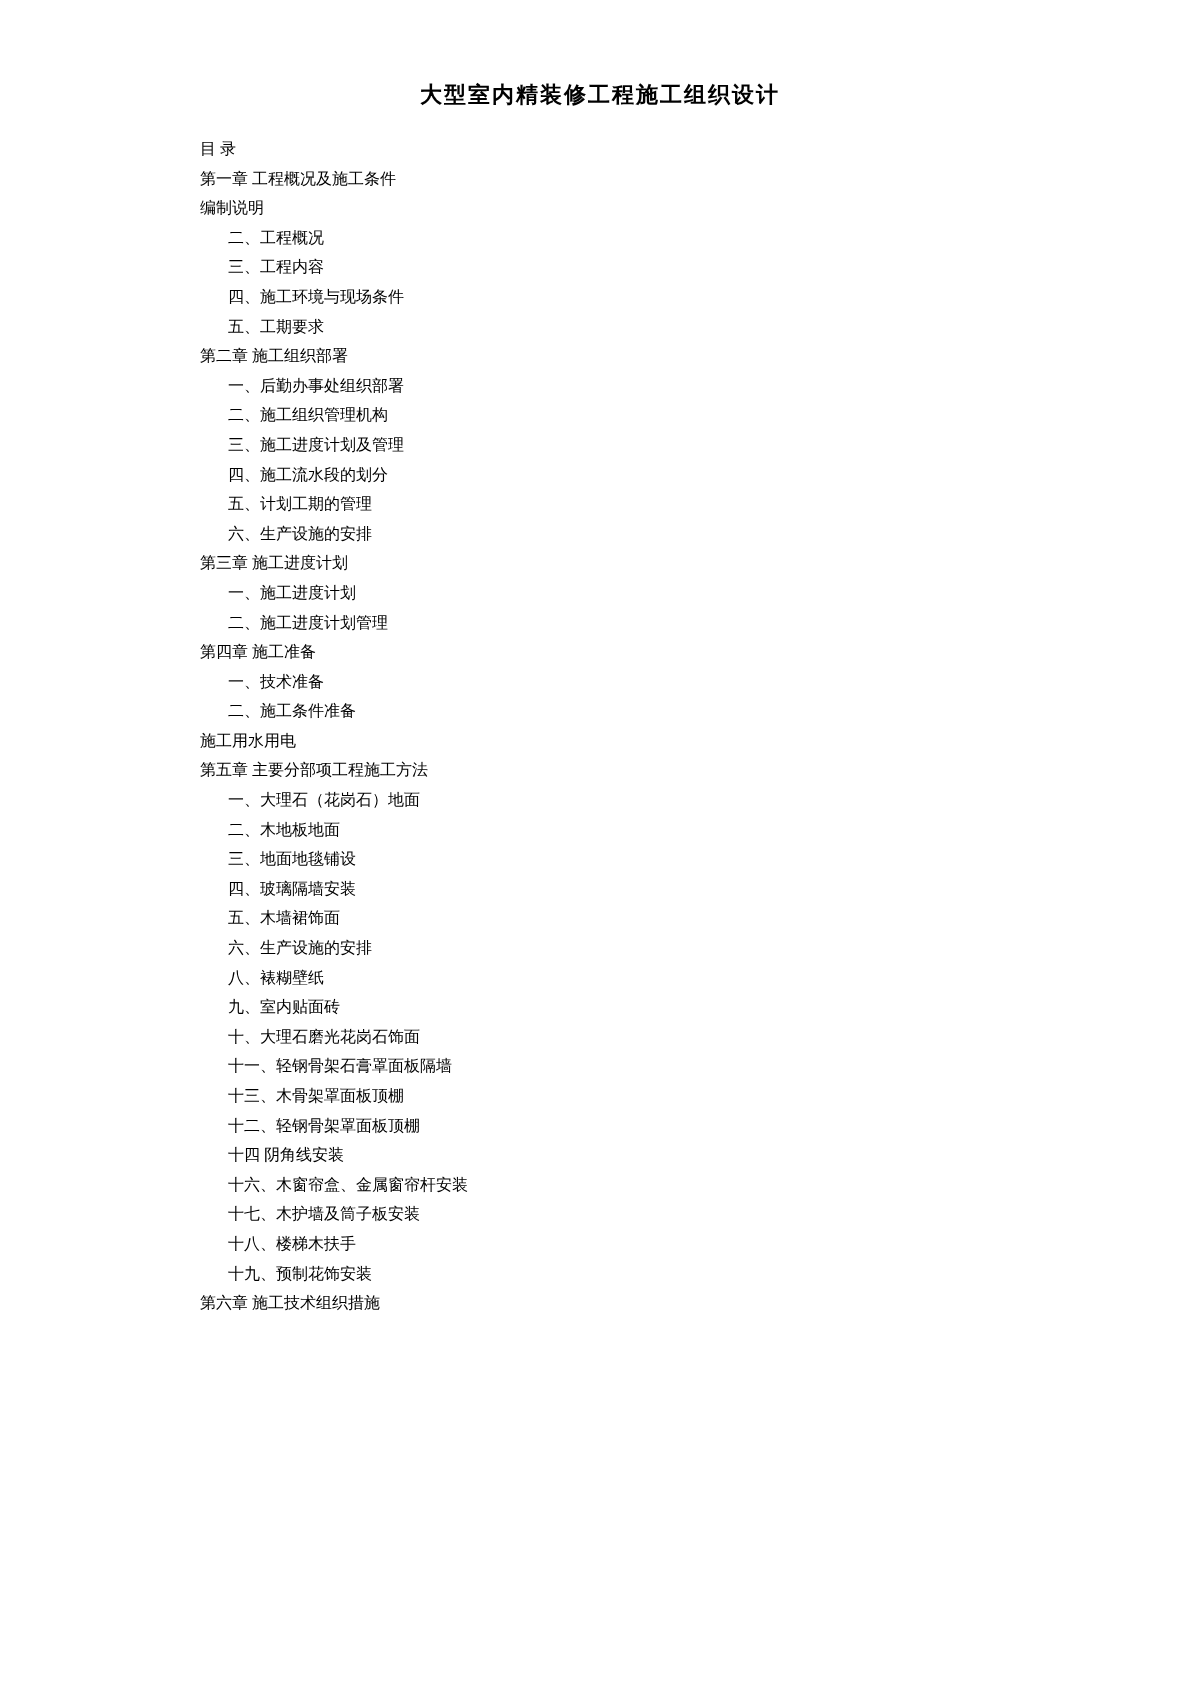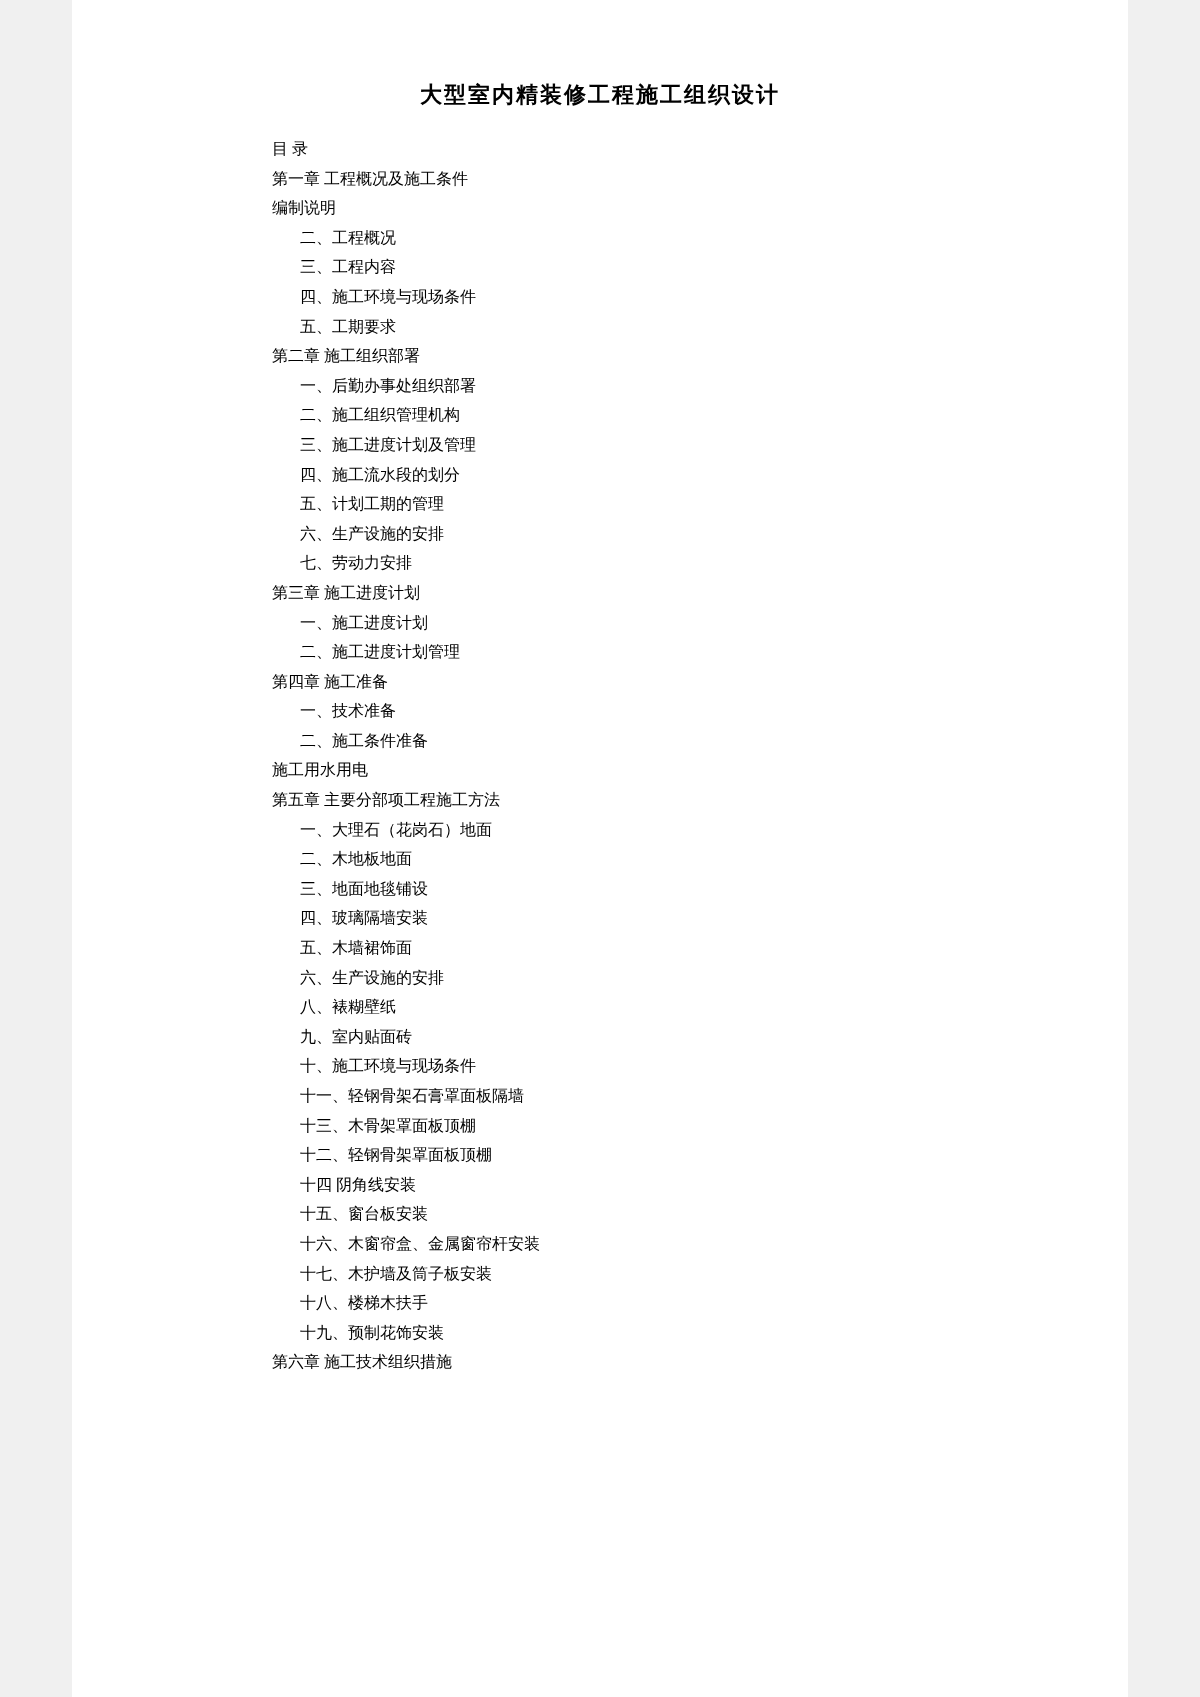--- a/index.html
+++ b/index.html
@@ -11,21 +11,21 @@
     body {
       background: #f0f0f0;
       display: flex;
       justify-content: center;
       align-items: flex-start;
       min-height: 1697px;
       font-family: "SimSun", "宋体", serif;
     }
 
     .page {
-      width: 1056px;
+      width: 1200px;
       min-height: 1697px;
       background: #ffffff;
       padding: 80px 160px 80px 160px;
       position: relative;
     }
 
     .title {
       text-align: center;
       font-size: 22px;
       font-weight: bold;
@@ -57,42 +57,40 @@
       <div class="toc-line indented">三、工程内容</div>
       <div class="toc-line indented">四、施工环境与现场条件</div>
       <div class="toc-line indented">五、工期要求</div>
       <div class="toc-line">第二章 施工组织部署</div>
       <div class="toc-line indented">一、后勤办事处组织部署</div>
       <div class="toc-line indented">二、施工组织管理机构</div>
       <div class="toc-line indented">三、施工进度计划及管理</div>
       <div class="toc-line indented">四、施工流水段的划分</div>
       <div class="toc-line indented">五、计划工期的管理</div>
       <div class="toc-line indented">六、生产设施的安排</div>
-      <div class="toc-line indented">七、劳动力安排</div>
       <div class="toc-line">第三章 施工进度计划</div>
       <div class="toc-line indented">一、施工进度计划</div>
       <div class="toc-line indented">二、施工进度计划管理</div>
       <div class="toc-line">第四章 施工准备</div>
       <div class="toc-line indented">一、技术准备</div>
       <div class="toc-line indented">二、施工条件准备</div>
       <div class="toc-line">施工用水用电</div>
       <div class="toc-line">第五章 主要分部项工程施工方法</div>
       <div class="toc-line indented">一、大理石（花岗石）地面</div>
       <div class="toc-line indented">二、木地板地面</div>
       <div class="toc-line indented">三、地面地毯铺设</div>
       <div class="toc-line indented">四、玻璃隔墙安装</div>
       <div class="toc-line indented">五、木墙裙饰面</div>
       <div class="toc-line indented">六、生产设施的安排</div>
       <div class="toc-line indented">八、裱糊壁纸</div>
       <div class="toc-line indented">九、室内贴面砖</div>
-      <div class="toc-line indented">十、施工环境与现场条件</div>
+      <div class="toc-line indented">十、大理石磨光花岗石饰面</div>
       <div class="toc-line indented">十一、轻钢骨架石膏罩面板隔墙</div>
       <div class="toc-line indented">十三、木骨架罩面板顶棚</div>
       <div class="toc-line indented">十二、轻钢骨架罩面板顶棚</div>
       <div class="toc-line indented">十四 阴角线安装</div>
-      <div class="toc-line indented">十五、窗台板安装</div>
       <div class="toc-line indented">十六、木窗帘盒、金属窗帘杆安装</div>
       <div class="toc-line indented">十七、木护墙及筒子板安装</div>
       <div class="toc-line indented">十八、楼梯木扶手</div>
       <div class="toc-line indented">十九、预制花饰安装</div>
       <div class="toc-line">第六章 施工技术组织措施</div>
     </div>
 </div>
 
 </body></html>

